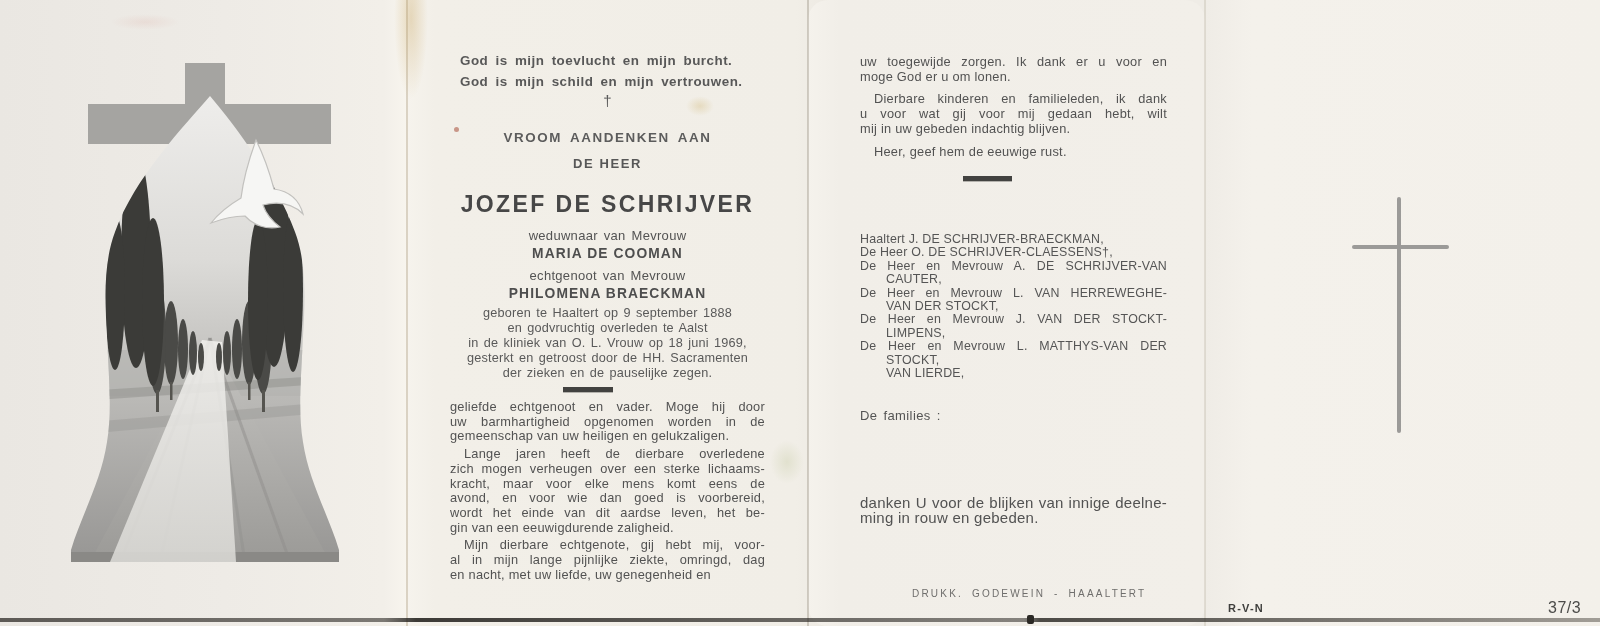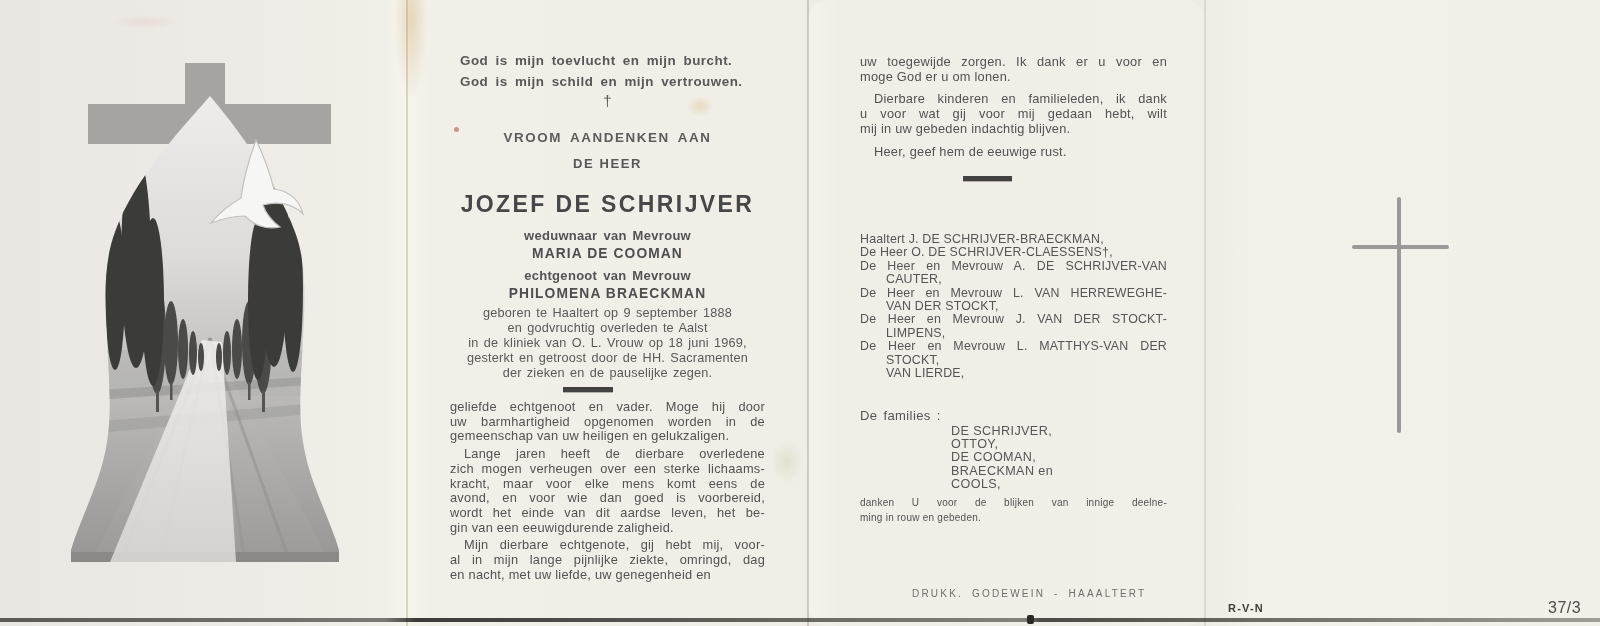--- a/index.html
+++ b/index.html
@@ -27,39 +27,39 @@
   .m-cont{padding-left:26px;}
 
   
   .col2{left:42px;width:315px;}
   .motto{top:50px;left:52px;width:300px;font-size:13.4px;font-weight:bold;line-height:21px;
          letter-spacing:.5px;word-spacing:3px;color:#585858;}
   .cross-glyph{top:92px;font-size:15px;color:#5a5a5a;}
   .memorial-heading{top:130px;font-size:13.4px;font-weight:bold;letter-spacing:1.6px;word-spacing:3px;color:#5c5c5c;}
   .title-heer{top:156px;font-size:13px;font-weight:bold;letter-spacing:1.6px;color:#575757;}
   .deceased-name{top:191px;font-size:23px;font-weight:bold;letter-spacing:2.4px;color:#474747;}
-  .rel-label{font-size:13px;font-weight:bold;letter-spacing:.3px;word-spacing:2px;color:#535353;}
+  .rel-label{font-size:13px;font-weight:normal;letter-spacing:.3px;word-spacing:2px;color:#535353;}
   .rel-name{font-size:13.8px;font-weight:bold;letter-spacing:1.1px;color:#4e4e4e;}
   .lbl1{top:228px;} .nm1{top:246px;} .lbl2{top:268px;} .nm2{top:286px;}
   .life{top:306px;font-size:12.7px;line-height:15px;letter-spacing:.2px;word-spacing:1.5px;color:#595959;}
   .rule{position:absolute;height:5px;background:#424240;box-shadow:0 1px 0 rgba(66,66,64,.35);}
   #rule2{left:155px;top:387px;width:50px;}
   #rule3{left:155px;top:176px;width:49px;}
   .paras{font-size:12.8px;line-height:14.7px;letter-spacing:.25px;color:#525252;}
   #paras2{top:400px;}
   #paras2 .para + .para{margin-top:3px;}
   #paras3{top:55px;}
   #paras3 .para + .para{margin-top:8px;}
 
   
   .col3{left:52px;width:307px;}
   .mourners{top:233px;font-size:12.4px;line-height:13.4px;letter-spacing:.2px;color:#555555;}
   .families-label{top:408px;font-size:13px;letter-spacing:.4px;word-spacing:2px;color:#545454;}
   .family-names{top:425px;left:143px;width:216px;font-size:12.6px;line-height:13.2px;letter-spacing:.4px;color:#565656;}
-  .closing{top:496px;font-size:10px;line-height:14.7px;letter-spacing:.25px;color:#525252;}
+  .closing{top:496px;font-size:15px;line-height:14.7px;letter-spacing:.25px;color:#525252;}
 
   
   .cross4-v{left:192px;top:197px;width:4px;height:236px;background:#9b9a98;border-radius:2px;}
   .cross4-h{left:147px;top:245px;width:97px;height:4px;background:#9b9a98;border-radius:2px;}
 
   
   .printer{left:912px;top:588px;font-size:10px;letter-spacing:2.2px;word-spacing:4px;color:#6f6e6c;}
   .code{left:1228px;top:602px;font-size:11px;font-weight:bold;letter-spacing:1.2px;color:#3e3e3c;}
   .printnum{left:1548px;top:599px;font-size:16px;letter-spacing:.5px;color:#4c4c4a;}
 
@@ -229,27 +229,20 @@
       </div>
       <div class="mourner">
         <div class="jline">De Heer en Mevrouw L. MATTHYS-VAN DER</div>
         <div class="m-cont">STOCKT,</div>
       </div>
       <div class="mourner">
         <div class="m-cont">VAN LIERDE,</div>
       </div>
     </div>
   <div class="abs col3 families-label">De families :</div>
-  <div class="abs family-names">
-      <div>DE SCHRIJVER,</div>
-      <div>OTTOY,</div>
-      <div>DE COOMAN,</div>
-      <div>BRAECKMAN en</div>
-      <div>COOLS,</div>
-    </div>
   <div class="abs col3 closing">
       <div class="jline">danken U voor de blijken van innige deelne-</div>
       <div class="jline jleft">ming in rouw en gebeden.</div>
     </div>
 </div>
 
 <div class="panel" id="p4">
   <div class="abs cross4-v"></div>
   <div class="abs cross4-h"></div>
 </div>

